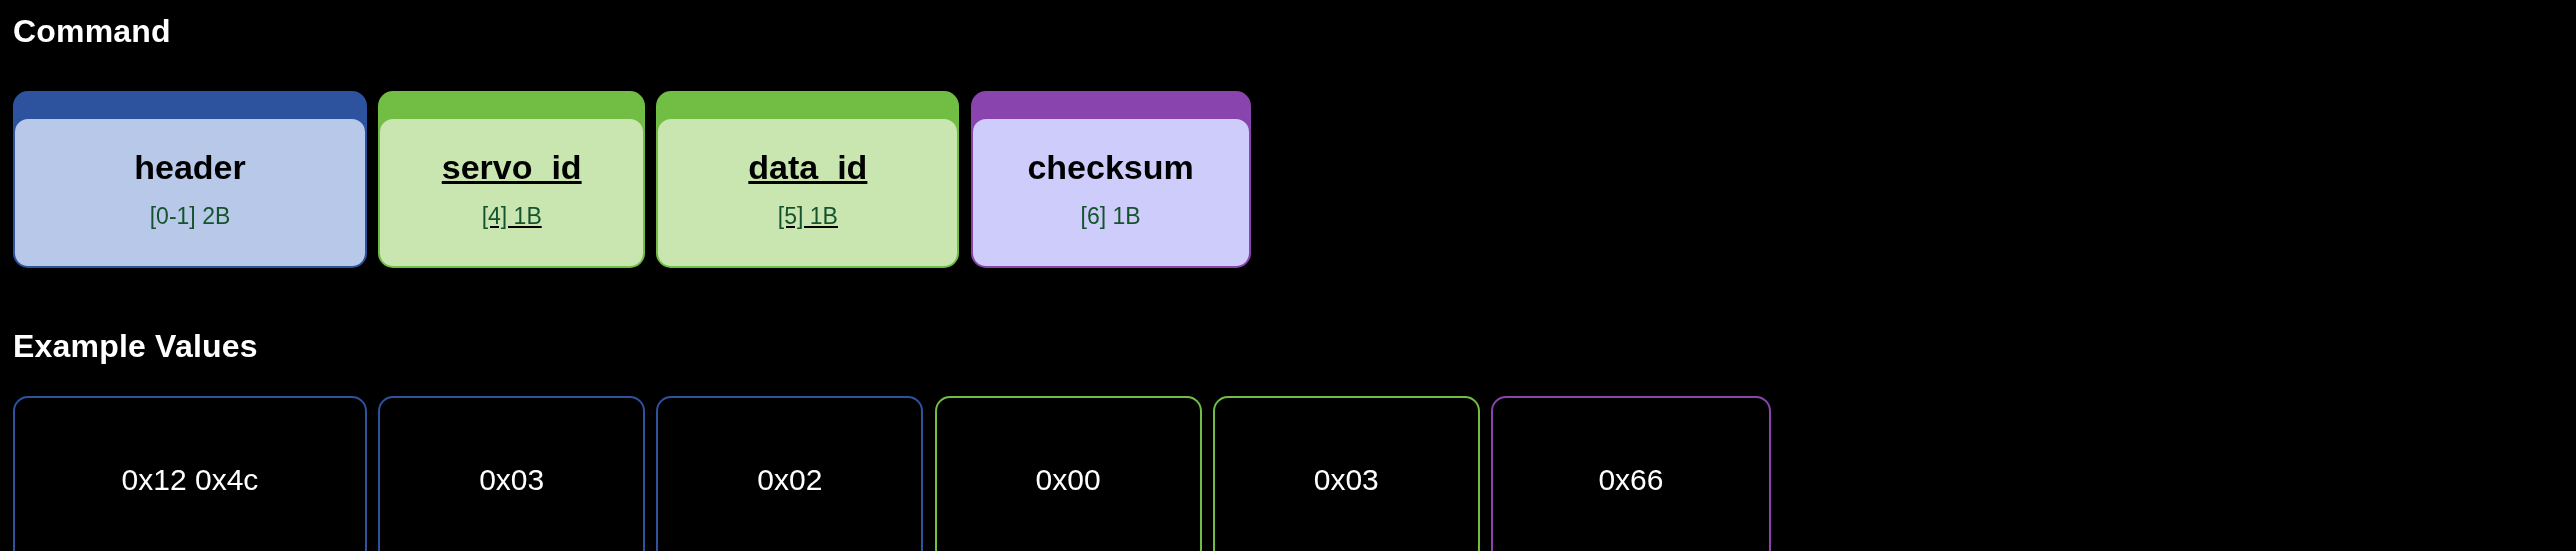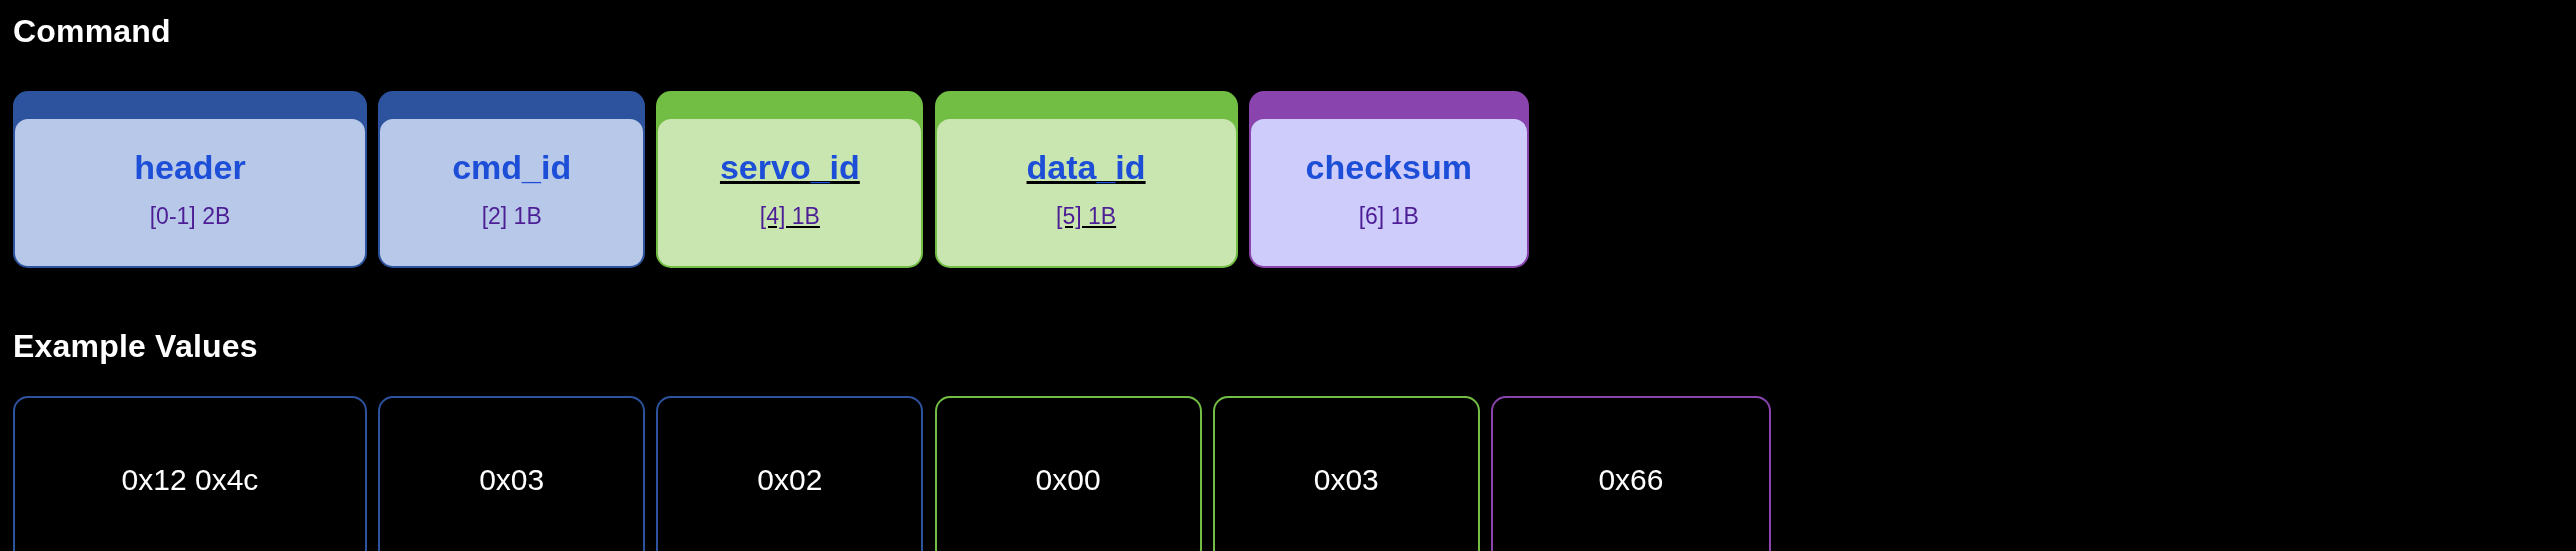--- a/index.html
+++ b/index.html
@@ -75,30 +75,30 @@
     border: 2.8px solid transparent;
     box-sizing: border-box;
     display: flex;
     flex-direction: column;
     align-items: center;
     justify-content: center;
     padding: 3.7px 9.3px 9.3px;
   }
 
   .field-name {
-    color: #1d4ed8;
+    color: #000000;
     font-size: 34px;
     font-weight: bold;
     line-height: 1.05;
     white-space: nowrap;
     text-align: center;
   }
   .field-meta {
     margin-top: 17px;
-    color: #4c1d95;
+    color: #14532d;
     font-size: 23px;
     font-weight: normal;
     white-space: nowrap;
     text-align: center;
   }
 
   
   .c-blue   .field-tab  { background: #2d539e; }
   .c-blue   .field-body { background: #b8c8e8; border-color: #2d539e; }
   .c-green  .field-tab  { background: #72bd44; }
@@ -144,27 +144,20 @@
   <div id="title-command" class="section-title">Command</div>
 
   <div id="packet-row">
       <div class="field c-blue" style="width: 354px;">
         <div class="field-tab"></div>
         <div class="field-body">
           <div class="field-name">header</div>
           <div class="field-meta">[0-1] 2B</div>
         </div>
       </div>
-      <div class="field c-blue" style="width: 267px;">
-        <div class="field-tab"></div>
-        <div class="field-body">
-          <div class="field-name">cmd_id</div>
-          <div class="field-meta">[2] 1B</div>
-        </div>
-      </div>
       <div class="field c-green" style="width: 267px;">
         <div class="field-tab"></div>
         <div class="field-body">
           <div class="field-name">servo_id</div>
           <div class="field-meta">[4] 1B</div>
         </div>
       </div>
       <div class="field c-green" style="width: 303px;">
         <div class="field-tab"></div>
         <div class="field-body">

